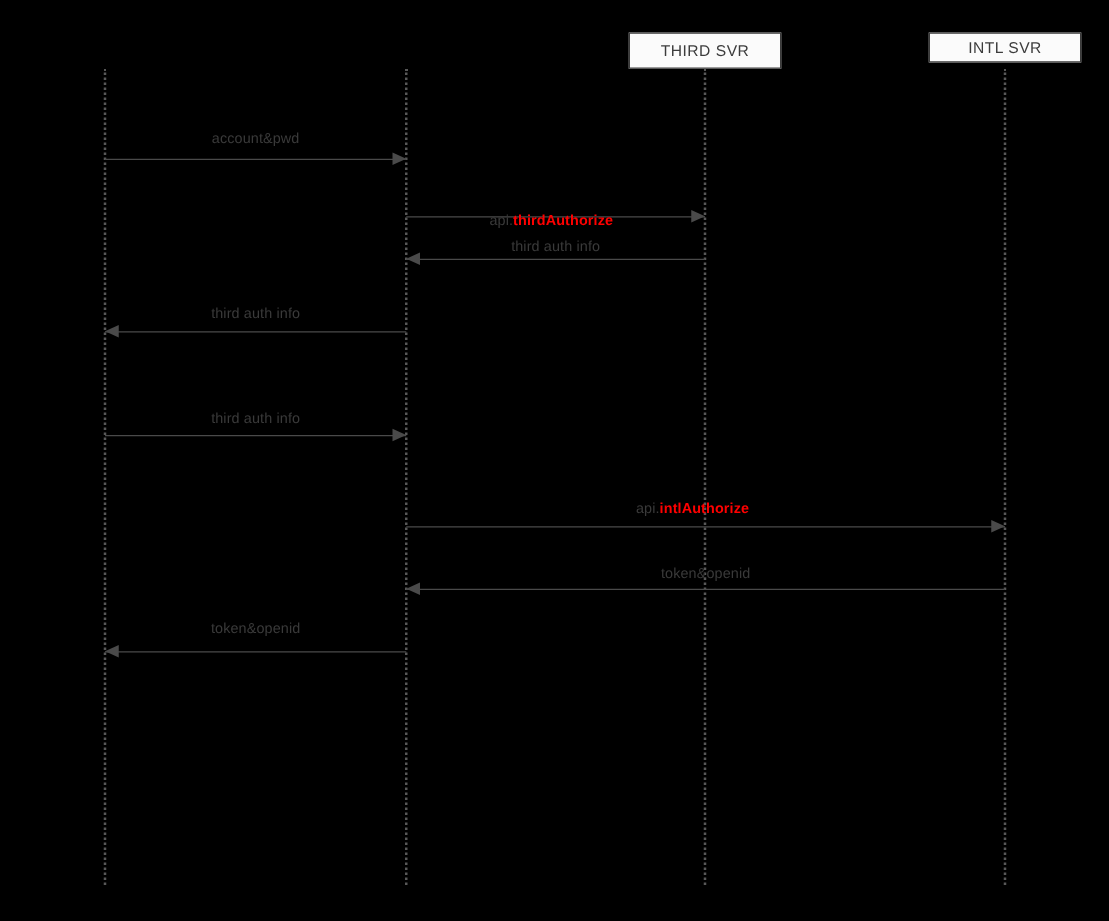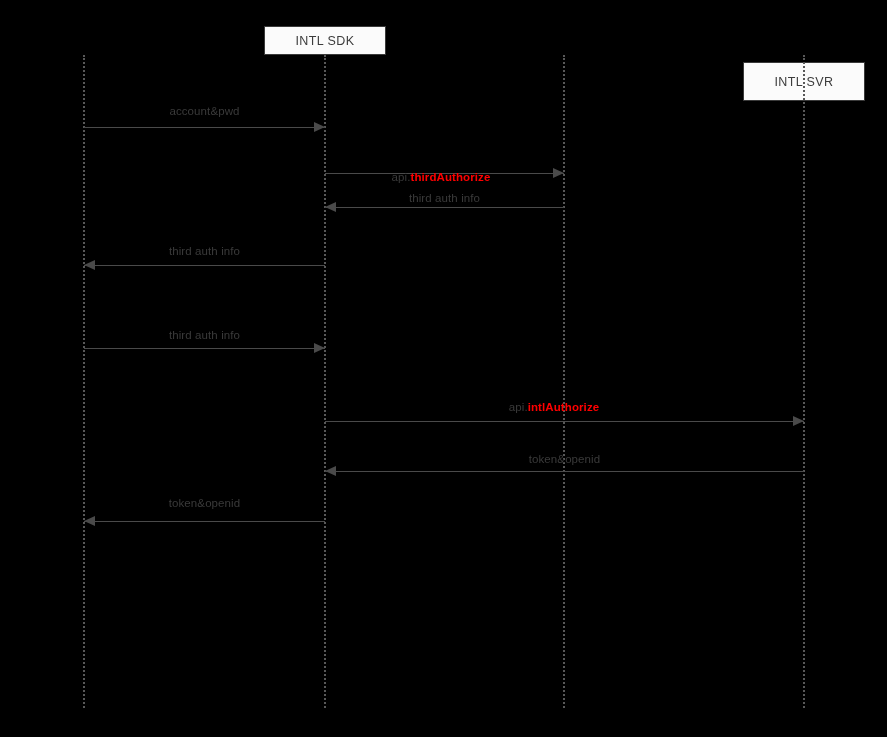--- a/index.html
+++ b/index.html
@@ -74,26 +74,26 @@
   .msg-label .api-name {
     color: #ff0000;
     font-weight: bold;
   }
 </style>
 </head>
 <body>
 
 <div id="diagram-root">
     <div class="lifeline" style="left: 83px; top: 55px; height: 653px;"></div>
-    <div class="actor-box" style="left: 264px; top: 26px; width: 122px; height: 29px;">
-      <span>INTL SDK</span>
+    <div class="lifeline" style="left: 324px; top: 55px; height: 653px;"></div>
+    <div class="actor-box" style="left: 503px; top: 26px; width: 122px; height: 29px;">
+      <span>THIRD SVR</span>
     </div>
-    <div class="lifeline" style="left: 324px; top: 55px; height: 653px;"></div>
     <div class="lifeline" style="left: 563px; top: 55px; height: 653px;"></div>
-    <div class="actor-box" style="left: 743px; top: 26px; width: 122px; height: 39px; margin-top: 36px;">
+    <div class="actor-box" style="left: 743px; top: 26px; width: 122px; height: 24px;">
       <span>INTL SVR</span>
     </div>
     <div class="lifeline" style="left: 803px; top: 55px; height: 653px;"></div>
     <div class="msg-line" style="left: 84px; top: 127px; width: 241px;"></div>
     <div class="arrow-head right" style="top: 122px; left: 314px;"></div>
     <div class="msg-label" style="left: 204.5px; top: 105px;"><span>account&amp;pwd</span></div>
     <div class="msg-line" style="left: 325px; top: 173px; width: 239px;"></div>
     <div class="arrow-head right" style="top: 168px; left: 553px;"></div>
     <div class="msg-label" style="left: 441px; top: 151px; margin-top: 20px;"><span class="api-prefix">api.</span><span class="api-name">thirdAuthorize</span></div>
     <div class="msg-line" style="left: 325px; top: 207px; width: 239px;"></div>

